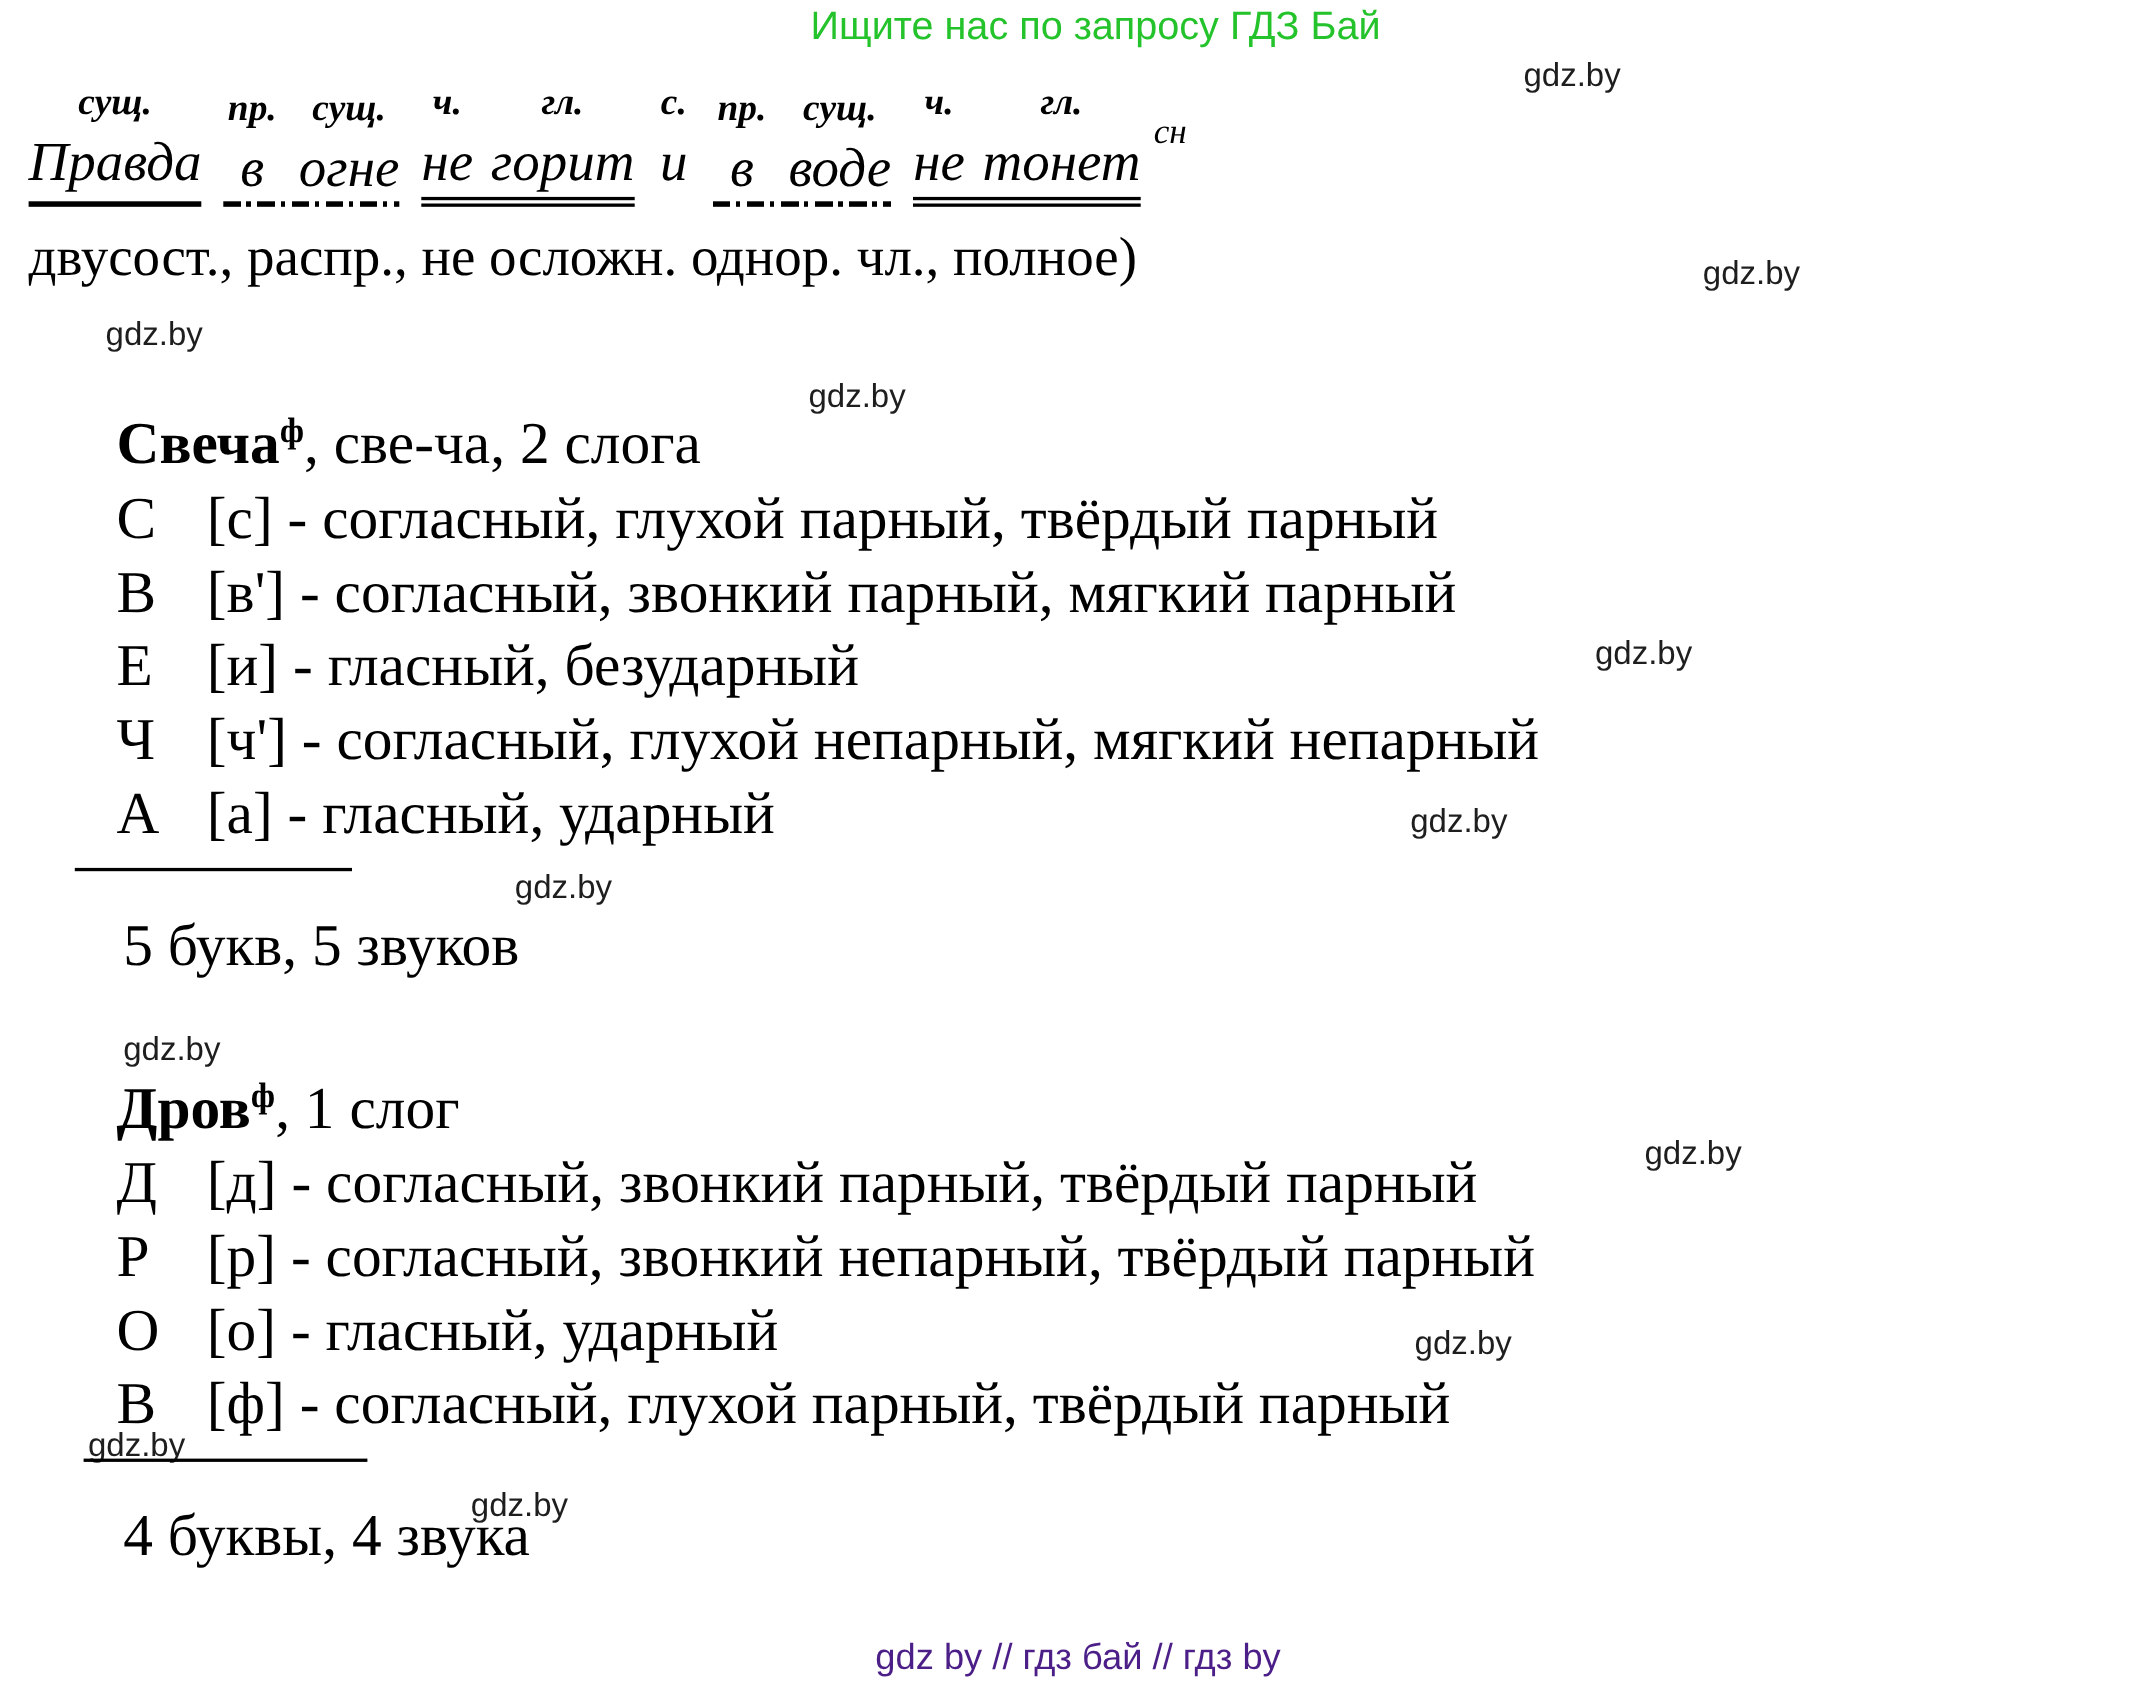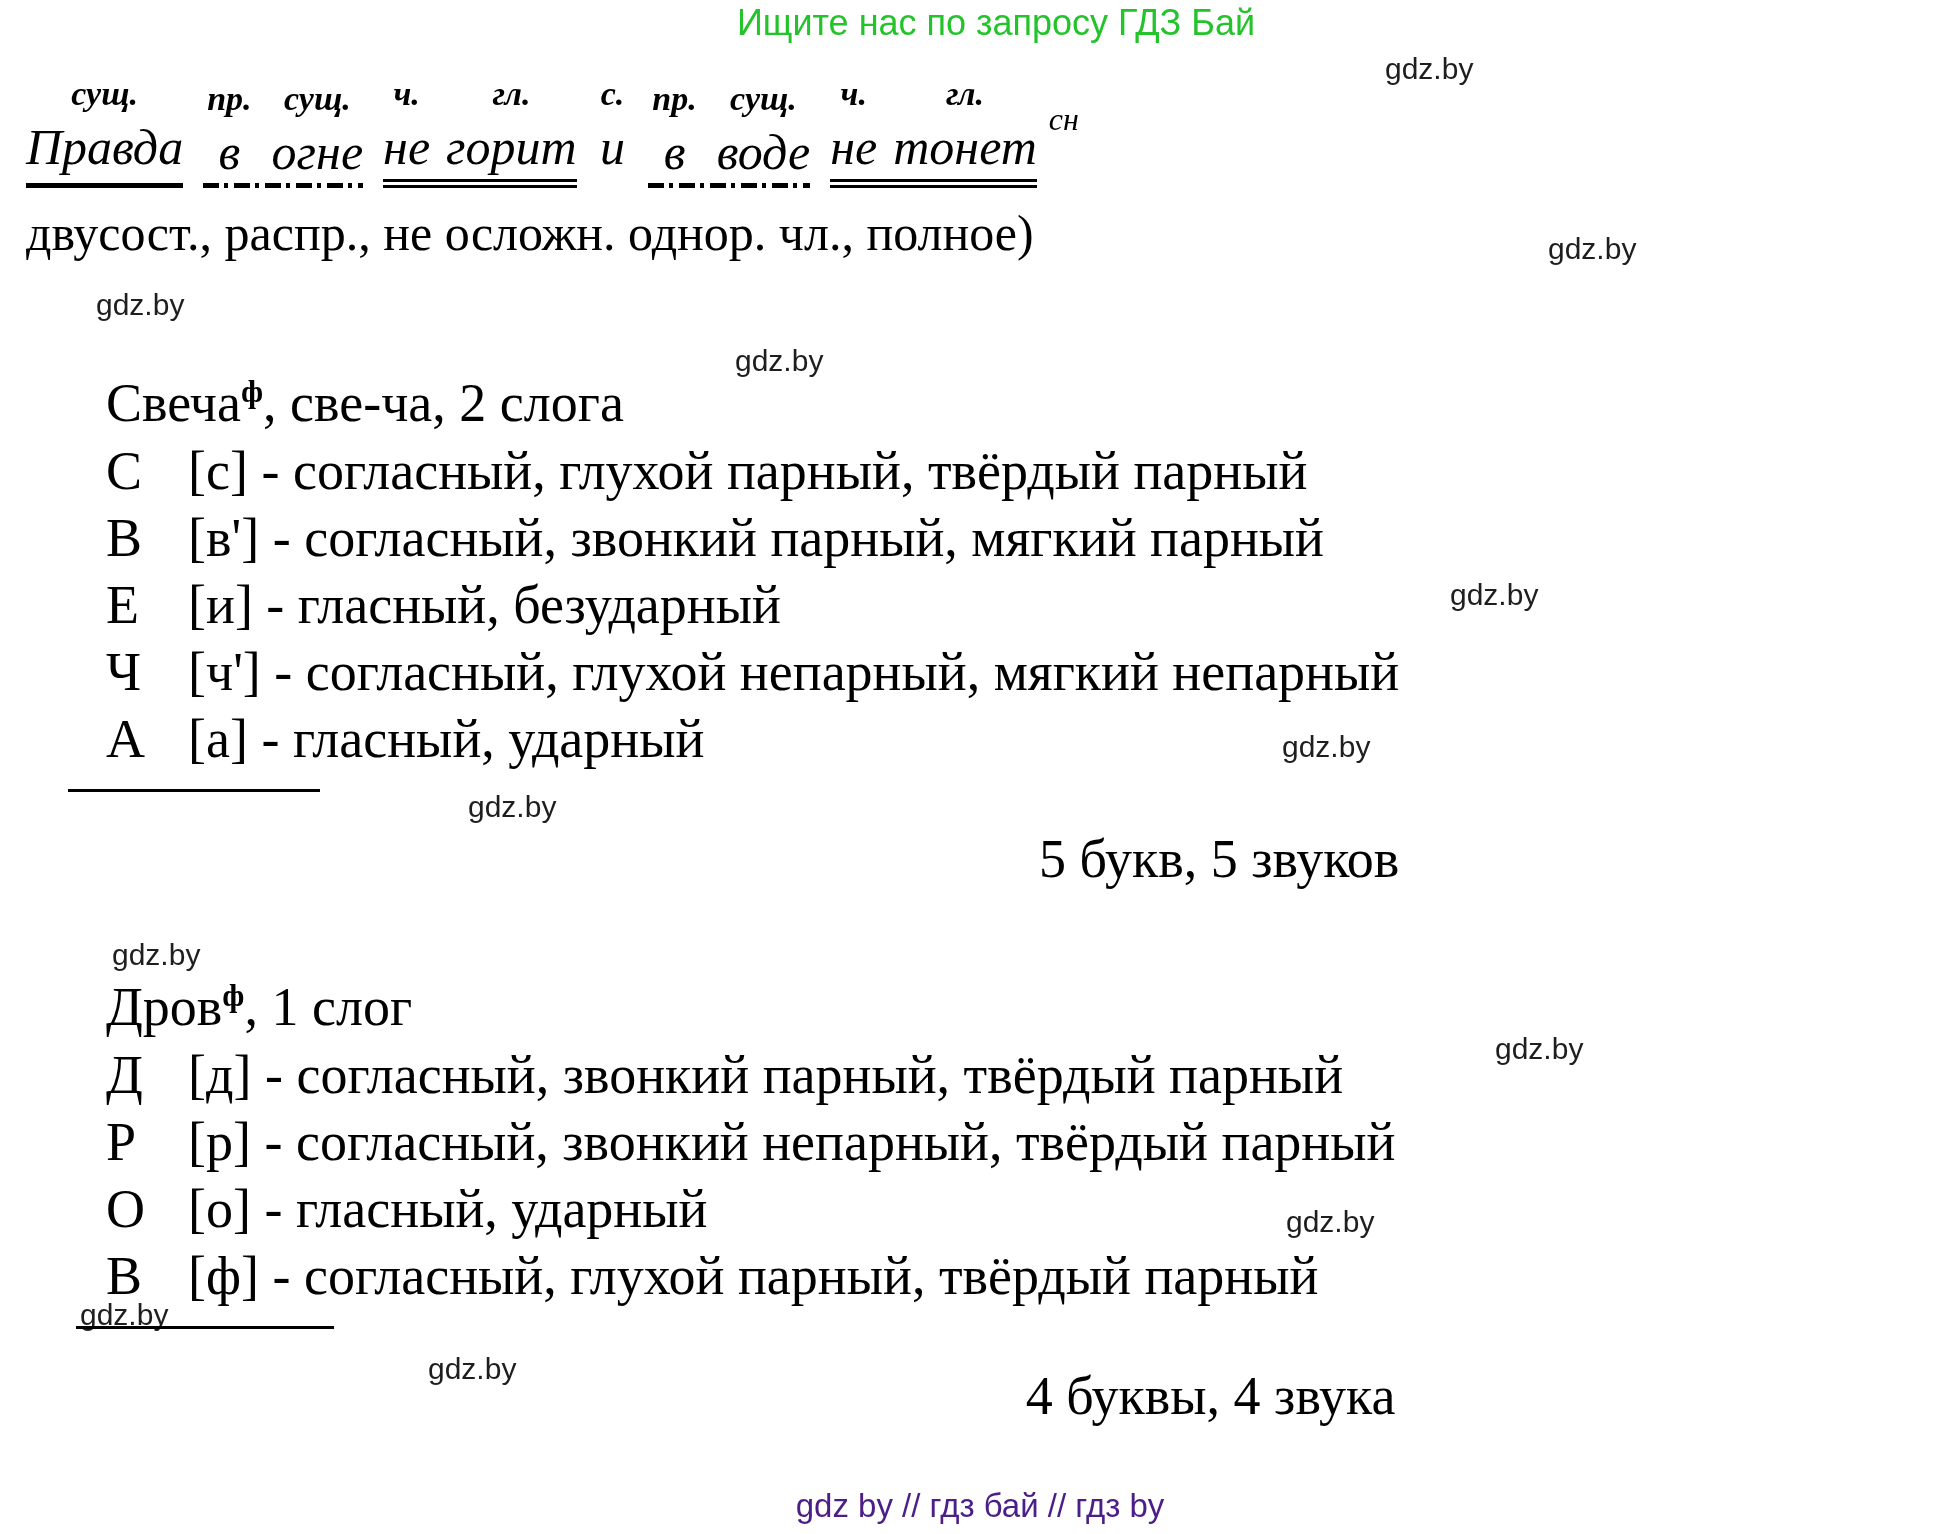--- a/index.html
+++ b/index.html
@@ -40,27 +40,27 @@
   }
   .ul-none { padding-bottom:12px; }
   .sent-sup { font-size:32px; font-style:italic; padding-bottom:50px; margin-left:-8px; }
   .sent-tail { font-size:50px; padding-bottom:12px; white-space:nowrap; }
   .analysis-line2 { font-size:50px; margin-top:16px;font-family:Liberation Serif, serif; }
   
   .phon { position:absolute; left:106px; }
   .phon-svecha { top:368px; }
   .phon-drov   { top:972px; }
   .phon-title { font-size:54px; line-height:70px; white-space:nowrap; }
-  .phon-title .tw { font-weight:normal;text-align:right; }
+  .phon-title .tw { font-weight:bold;text-align:right; }
   .phon-title sup.f { font-weight:bold; font-size:32px; vertical-align:super; line-height:0; }
   .prow { font-size:54px; line-height:67px; display:flex; white-space:nowrap; }
   .pletter { display:inline-block; width:82px; flex:0 0 82px; }
   .tally-rule { width:252px; border-top:3px solid #000; margin-top:16px; margin-left:-38px; }
   .phon-drov .tally-rule { width:258px; margin-left:-30px; }
-  .phon-total { font-size:54px; margin-top:36px; margin-left:6px; white-space:nowrap;text-align:right; }
+  .phon-total { font-size:54px; margin-top:36px; margin-left:6px; white-space:nowrap; }
   
   .footer {
     position:absolute; top:1487px; left:50%; transform:translateX(-50%);
     font-family:"Liberation Sans", sans-serif;
     font-size:33px; color:#4b1f87; white-space:nowrap;
   }
 </style>
 </head>
 <body>
 

